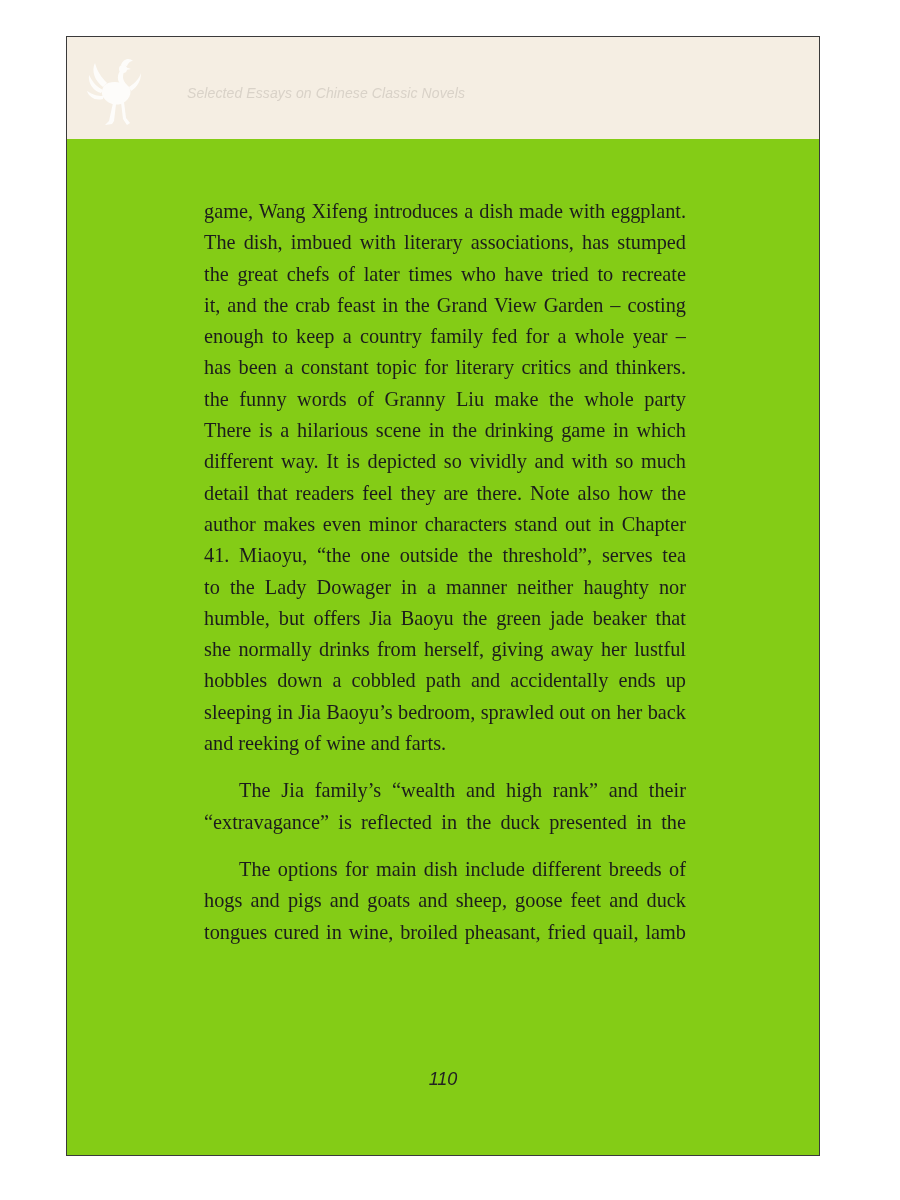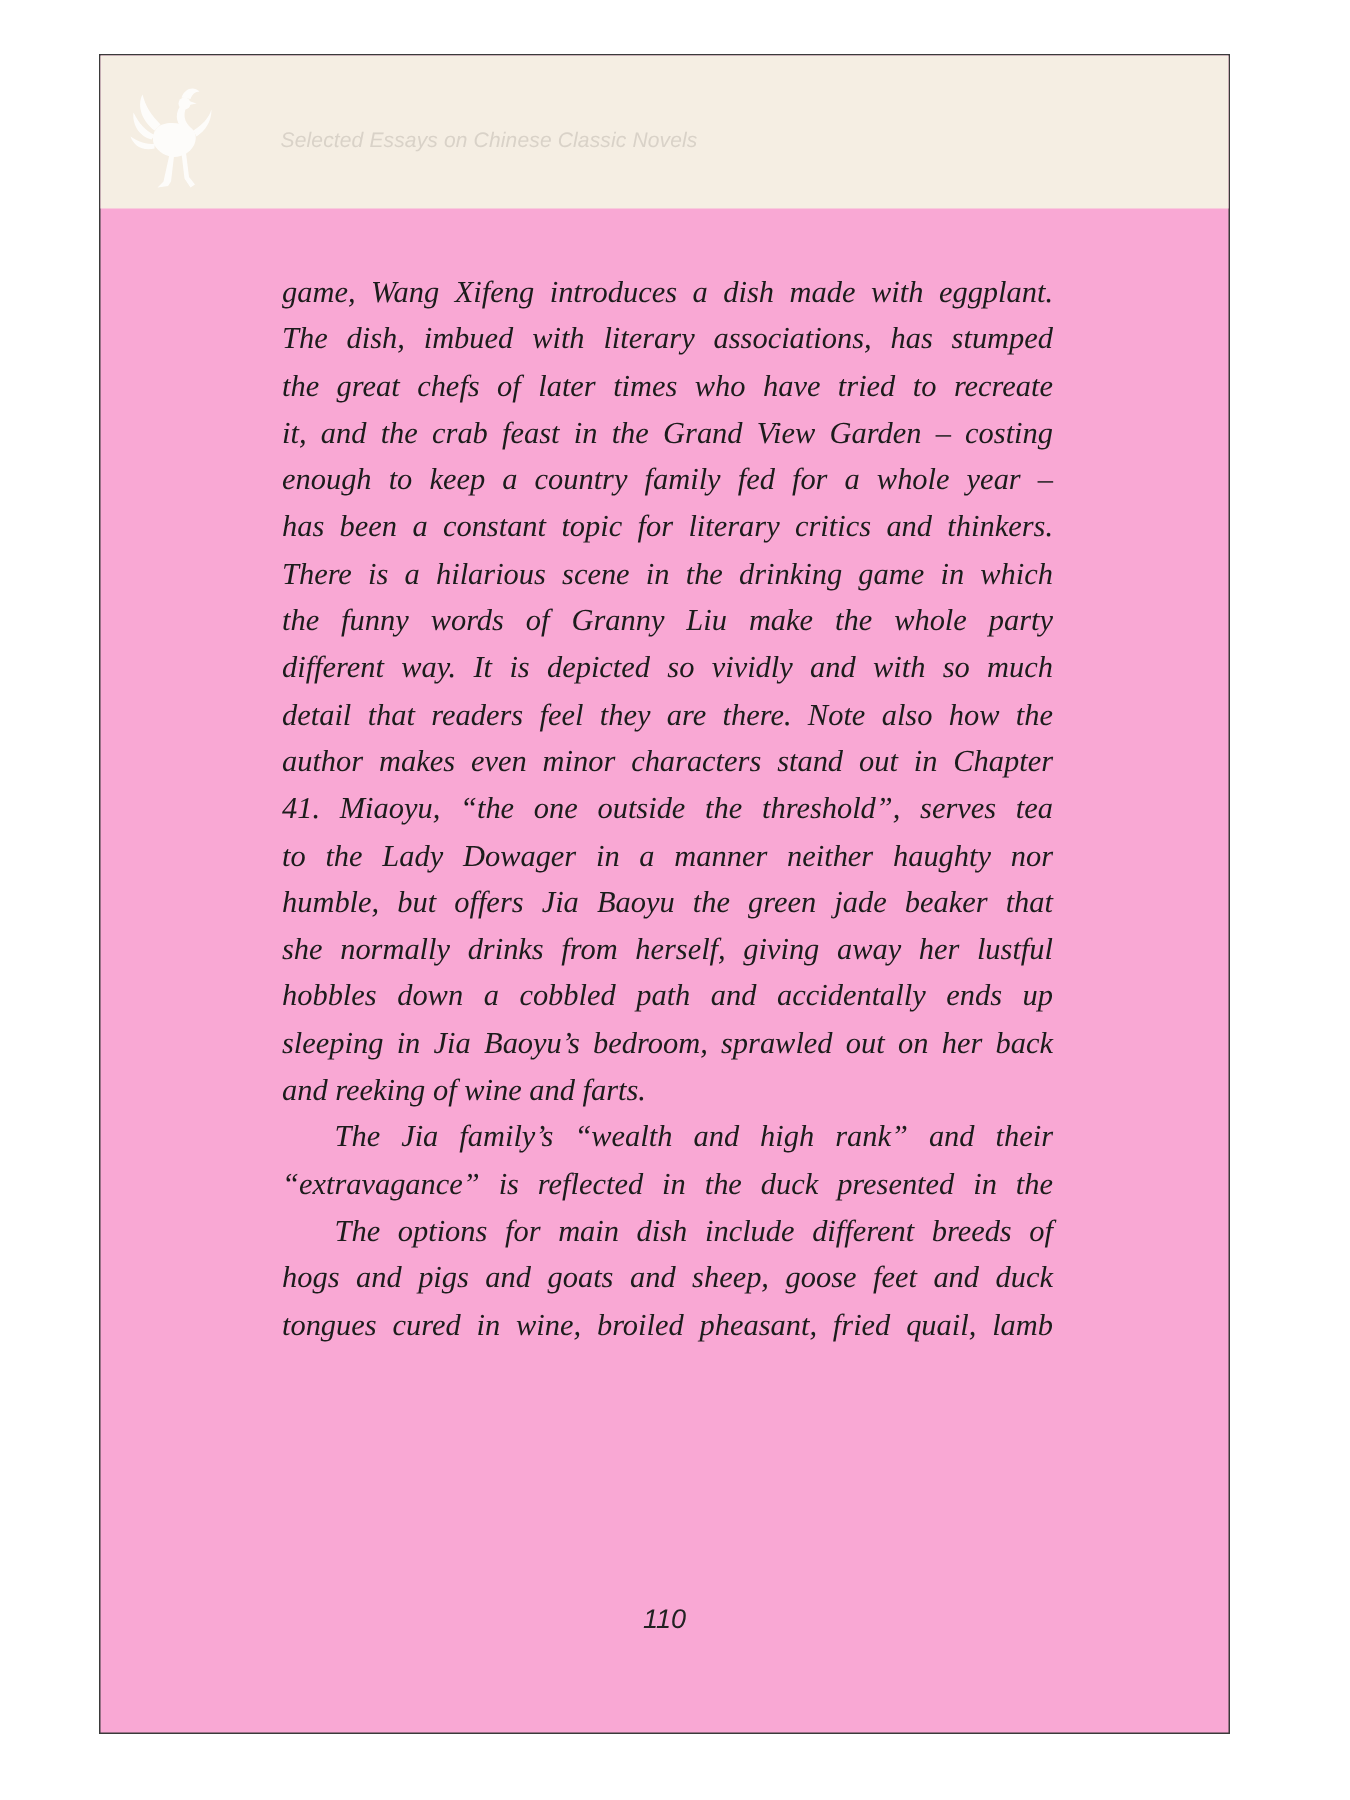--- a/index.html
+++ b/index.html
@@ -13,21 +13,21 @@
       position: relative;
       overflow: hidden;
     }
     .page {
       position: absolute;
       left: 66px;
       top: 36px;
       width: 754px;
       height: 1120px;
       border: 1.5px solid #3a3a3a;
-      background: #f9a8d4;
+      background: #84cc16;
       box-sizing: border-box;
     }
     .header-band {
       position: absolute;
       left: 0;
       top: 0;
       right: 0;
       height: 102px;
       background: #f5eee3;
     }
@@ -53,22 +53,21 @@
       left: 121px;
       top: 143px;
       width: 514px;
       font-family: "Liberation Serif", serif;
       font-size: 20.3px;
       line-height: 31.3px;
       color: #1c1c1c;
       text-align: justify;
     }
     .body-text p {
-      margin: 0;
-      font-style: italic;
+      margin: 16px;
     }
     .body-text .line {
       display: block;
       text-align: justify;
       text-align-last: justify;
       white-space: nowrap;
       height: 31.3px;
     }
     .body-text .line.last {
       text-align-last: left;
@@ -118,22 +117,22 @@
   </div>
 
   <div class="body-text" id="body-text">
       <p>
         <span class="line">game, Wang Xifeng introduces a dish made with eggplant.</span>
         <span class="line">The dish, imbued with literary associations, has stumped</span>
         <span class="line">the great chefs of  later times who have tried to recreate</span>
         <span class="line">it, and the crab feast in the Grand View Garden – costing</span>
         <span class="line">enough to keep a country family fed for a whole year –</span>
         <span class="line">has been a constant topic for literary critics and thinkers.</span>
+        <span class="line">the funny words of  Granny Liu make the whole party</span>
         <span class="line">There is a hilarious scene in the drinking game in which</span>
-        <span class="line">the funny words of  Granny Liu make the whole party</span>
         <span class="line">different way. It is depicted so vividly and with so much</span>
         <span class="line">detail that readers feel they are there. Note also how the</span>
         <span class="line">author makes even minor characters stand out in Chapter</span>
         <span class="line">41. Miaoyu, “the one outside the threshold”, serves tea</span>
         <span class="line">to the Lady Dowager in a manner neither haughty nor</span>
         <span class="line">humble, but offers Jia Baoyu the green jade beaker that</span>
         <span class="line">she normally drinks from herself, giving away her lustful</span>
         <span class="line">hobbles down a cobbled path and accidentally ends up</span>
         <span class="line">sleeping in Jia Baoyu’s bedroom, sprawled out on her back</span>
         <span class="line last">and reeking of  wine and farts.</span>

